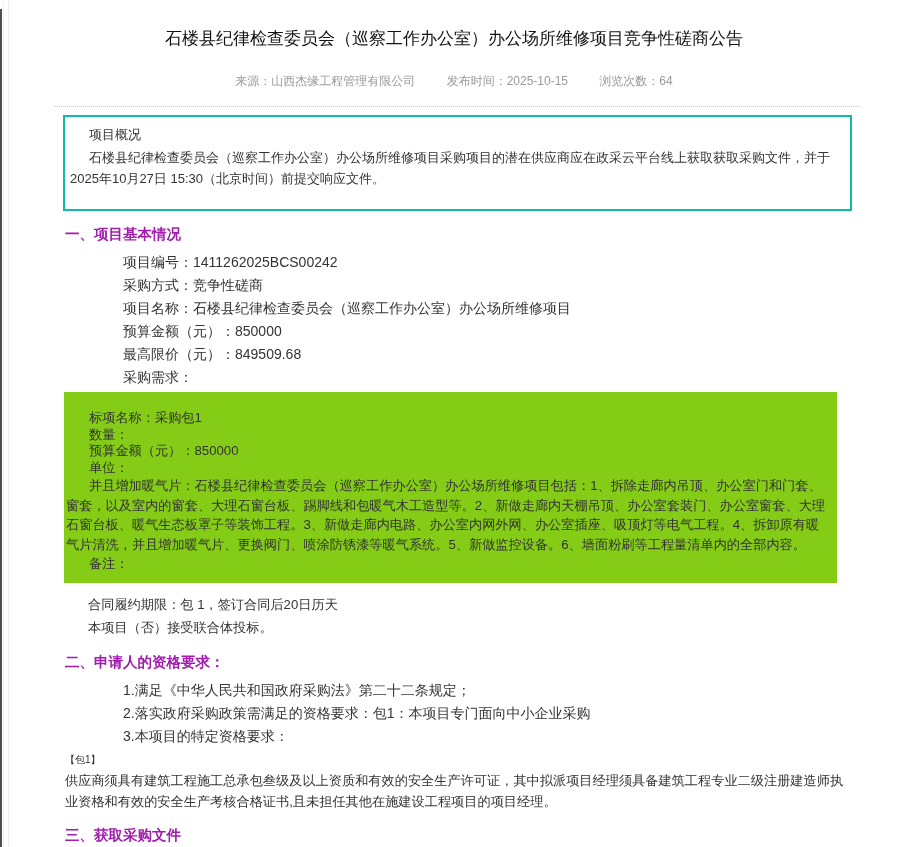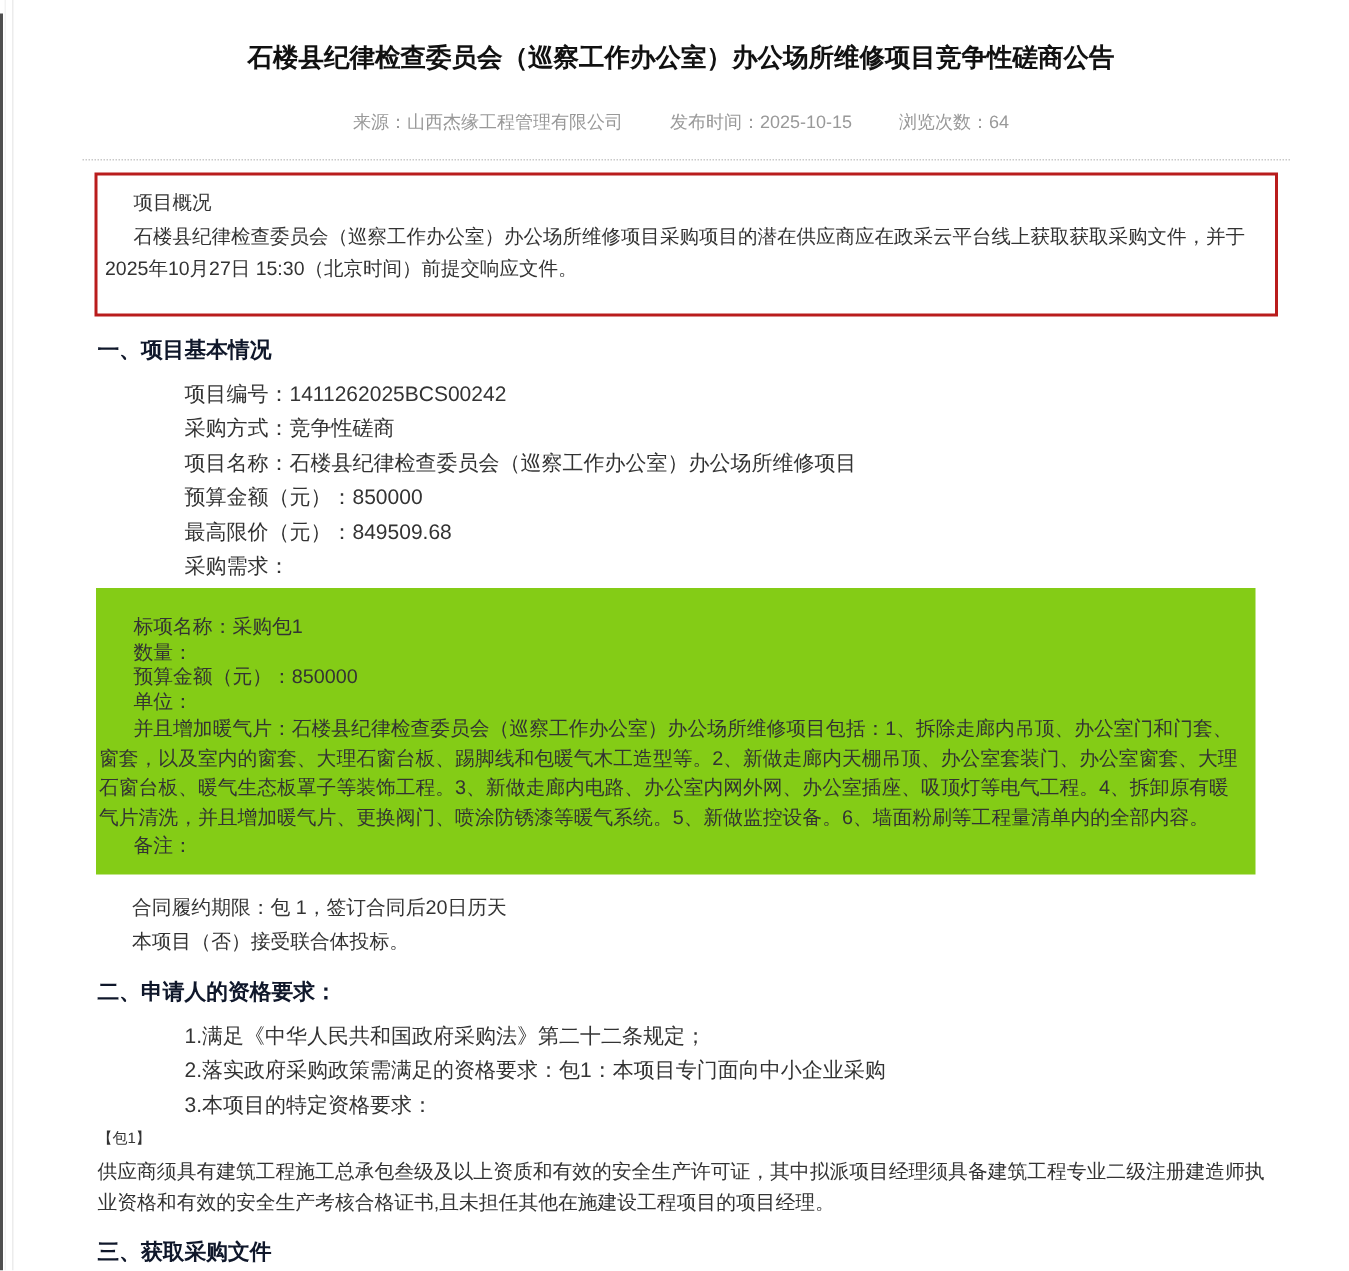--- a/index.html
+++ b/index.html
@@ -5,28 +5,28 @@
   html,body{margin:0;padding:0;}
   body{
     width:899px;height:847px;overflow:hidden;background:#ffffff;
     font-family:"Liberation Sans","DejaVu Sans",sans-serif;
     color:#333;position:relative;
   }
   .edge-dark{position:absolute;left:0;top:9px;width:2px;height:838px;background:#4f4f4f;}
   .edge-line{position:absolute;left:8px;top:0;width:1px;height:847px;background:#ececec;}
   .edge-line2{position:absolute;left:3px;top:0;width:1px;height:847px;background:#f3f3f3;}
   .content{margin-left:9px;width:890px;}
-  .title{margin:0;padding-top:27px;text-align:center;font-size:17px;line-height:23px;font-weight:bold;color:#111;}
+  .title{margin:0;padding-top:27px;text-align:center;font-size:17px;line-height:23px;font-weight:normal;color:#111;}
   .meta{margin-top:23px;text-align:center;font-size:12px;color:#999;}
   .meta-item{display:inline-block;margin:0 14px;text-align:center;}
   .dotted{margin:16px 39px 0 46px;border-top:1px dotted #c9c9c9;height:0;}
-  .overview-box{margin:8px 47px 0 54px;border:2px solid #b91c1c;padding:7px 10px 10px 5px;font-size:13px;line-height:21px;color:#333;}
+  .overview-box{margin:8px 47px 0 54px;border:2px solid #14b8a6;padding:7px 10px 10px 5px;font-size:13px;line-height:21px;color:#333;}
   .ov-head{text-indent:19px;}
   .ov-body{margin:2px 0 10px 0;text-indent:19px;}
-  .sec{margin:14px 0 0 56px;font-size:14.5px;line-height:19px;font-weight:bold;color:#0f172a;}
+  .sec{margin:14px 0 0 56px;font-size:14.5px;line-height:19px;font-weight:bold;color:#a21caf;}
   .fields{margin:7px 0 0 114px;font-size:14px;}
   .frow{line-height:23px;}
   .panel{margin:3px 62px 0 55px;background:#84cc16;padding:18px 10px 9px 2px;font-size:13.2px;color:#333;}
   .pline{line-height:16.5px;text-indent:23px;}
   .pdesc{margin:0;line-height:19.5px;text-indent:23px;}
   .after-panel{margin:10px 0 0 79px;font-size:13.2px;}
   .bracket{margin:2px 0 0 56px;font-size:10px;line-height:20px;}
   .supplier{margin:0 44px 0 56px;font-size:13.2px;line-height:21px;}
   .sec3-fields{margin:8px 0 0 79px;font-size:13.2px;}
   .sec3-fields .frow{line-height:22px;}

